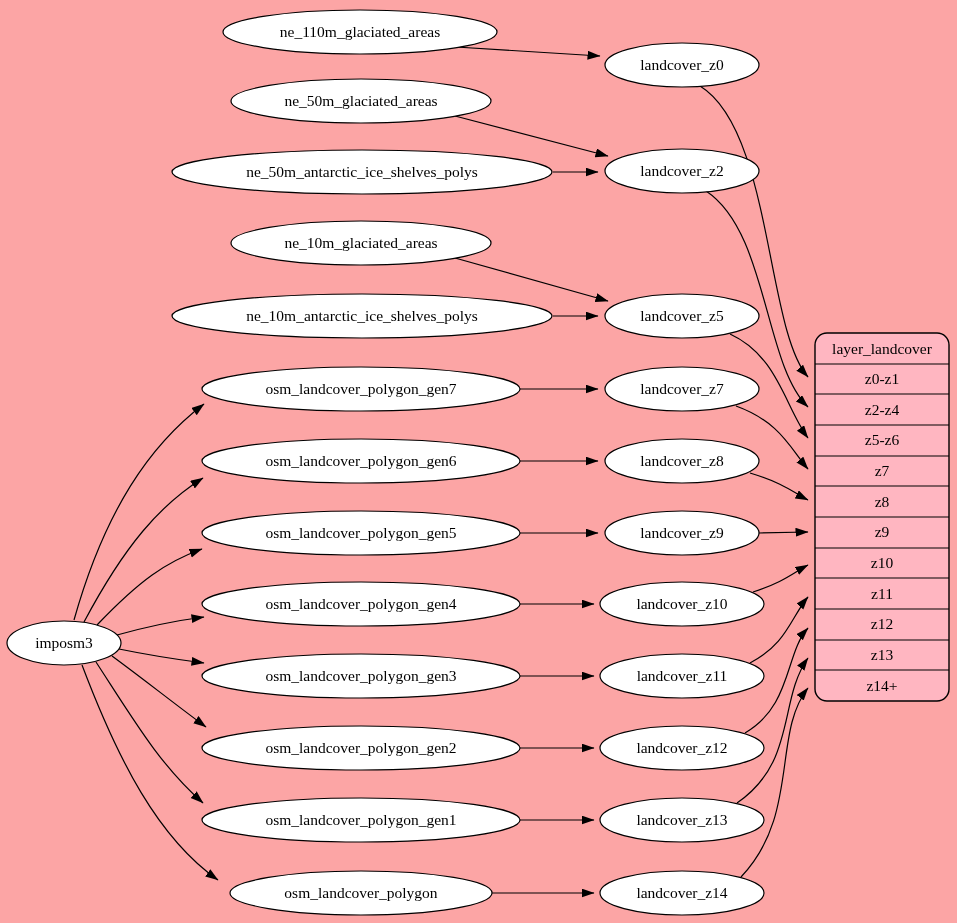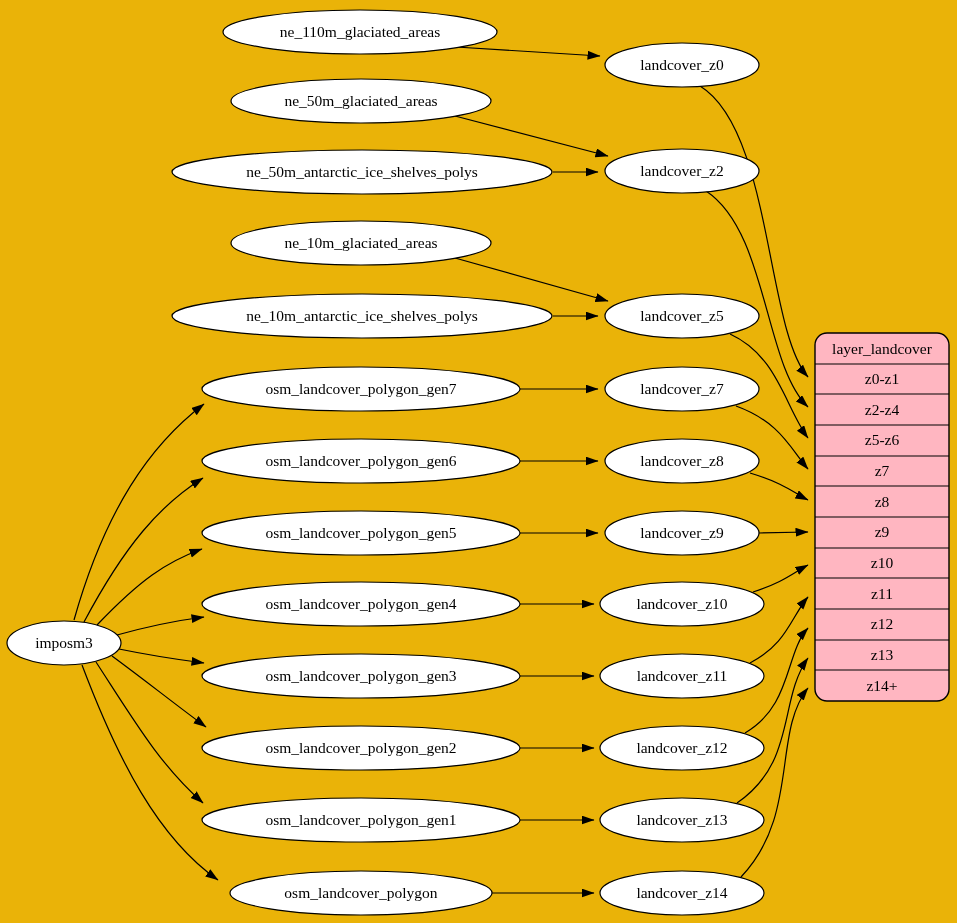--- a/index.html
+++ b/index.html
@@ -1,19 +1,19 @@
 <!DOCTYPE html>
 <html><head>
 <meta charset="utf-8">
 <style>
   html, body { margin: 0; padding: 0; background: #ffffff; }
   #canvas {
     position: relative;
     width: 957px; height: 923px;
-    background: #eab308;
+    background: #fca5a5;
     font-family: "Liberation Serif", "DejaVu Serif", serif;
   }
   svg { display: block; }
   .node-ellipse { fill: #ffffff; stroke: #000000; stroke-width: 1.2; }
   .lbl {
     font-family: "Liberation Serif", "DejaVu Serif", serif;
     font-size: 15.5px; fill: #000000; text-anchor: middle;
   }
   .edge { fill: none; stroke: #000000; stroke-width: 1.2; }
   .tbl-frame { stroke: #000000; stroke-width: 1.4; }

